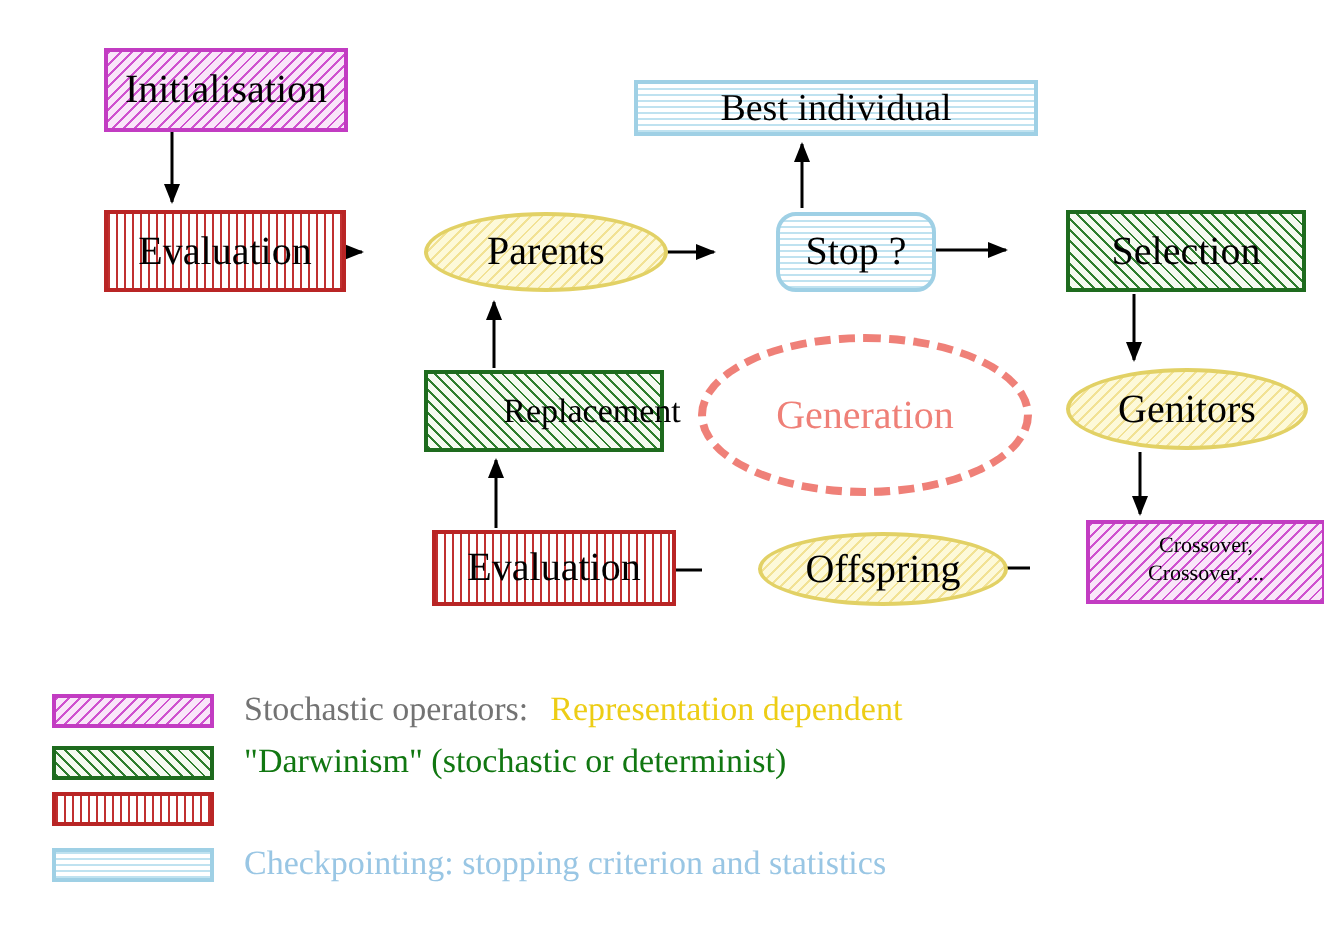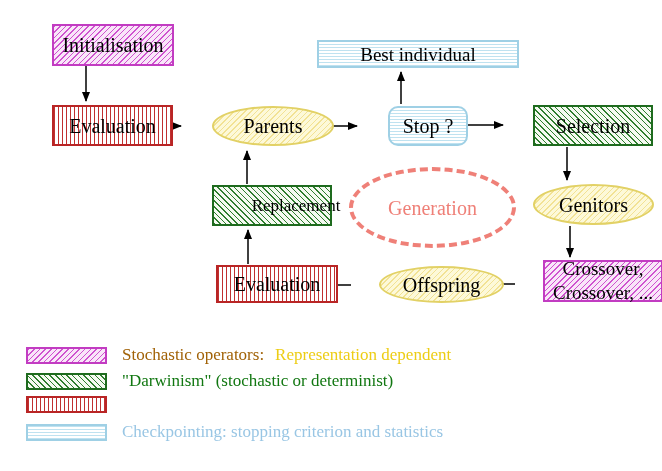--- a/index.html
+++ b/index.html
@@ -42,29 +42,29 @@
   .n-stop{left:362px;top:106px;width:80px;height:40px;border-radius:10px;}
   .n-selection{left:507px;top:105px;width:120px;height:41px;}
   .n-genitors{left:507px;top:184px;width:121px;height:41px;}
   .n-generation{
     left:323px;top:167px;width:167px;height:81px;border-radius:50%;
     border:4px dashed #ef8078;color:#ef8078;background:transparent;
   }
   .n-replacement{left:186px;top:185px;width:120px;height:41px;font-size:17px;padding-left:48px;}
   .n-eval2{left:190px;top:265px;width:122px;height:38px;}
   .n-offspring{left:353px;top:266px;width:125px;height:37px;}
-  .n-crossover{left:517px;top:260px;width:120px;height:42px;font-size:19px;line-height:1.25;flex-direction:column;}
+  .n-crossover{left:517px;top:260px;width:120px;height:42px;font-size:11px;line-height:1.25;flex-direction:column;}
   
   .legend-row{position:absolute;left:26px;display:flex;align-items:center;font-size:17px;white-space:nowrap;}
   .lr-1{top:345px;}
   .lr-2{top:371px;}
   .lr-3{top:396px;}
   .lr-4{top:422px;}
   .swatch{width:81px;height:17px;box-sizing:border-box;margin-right:15px;flex:none;}
-  .lg-magenta{color:#a16207;}
+  .lg-magenta{color:#737373;}
   .lg-gold{color:#edcd15;margin-left:11px;}
   .lg-green{color:#117711;}
   .lg-red{color:#cc1111;}
   .lg-cyan{color:#99c6e4;}
 </style>
 </head>
 <body>
 
 <div class="canvas">
 

